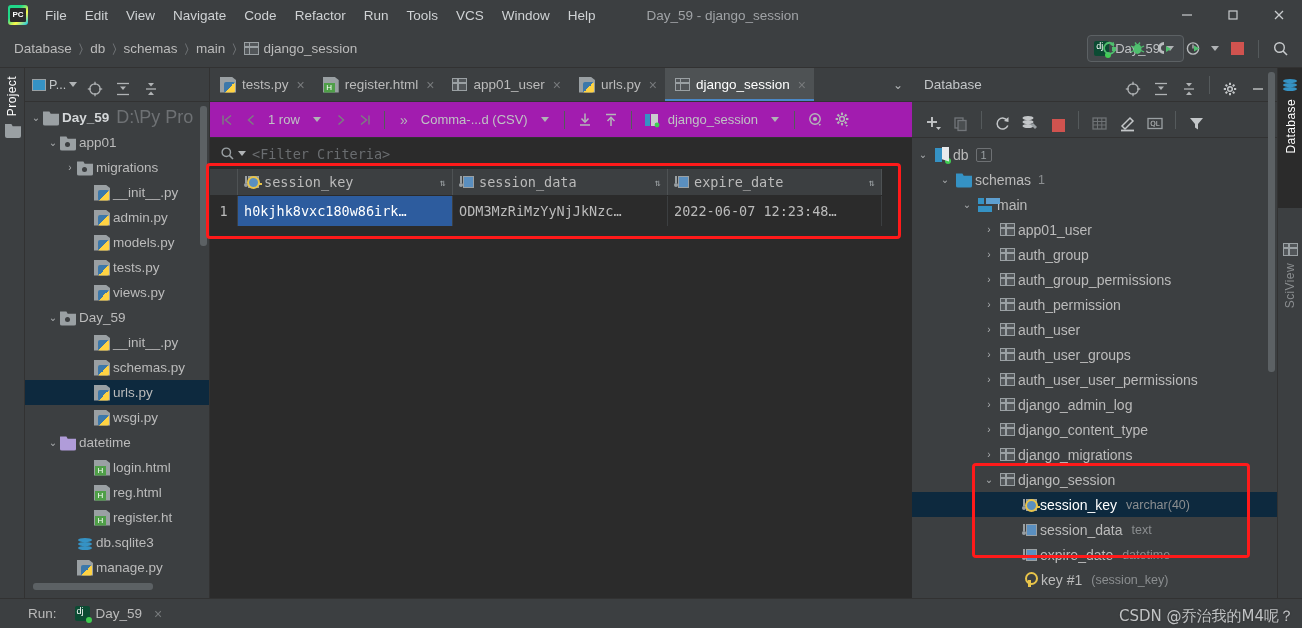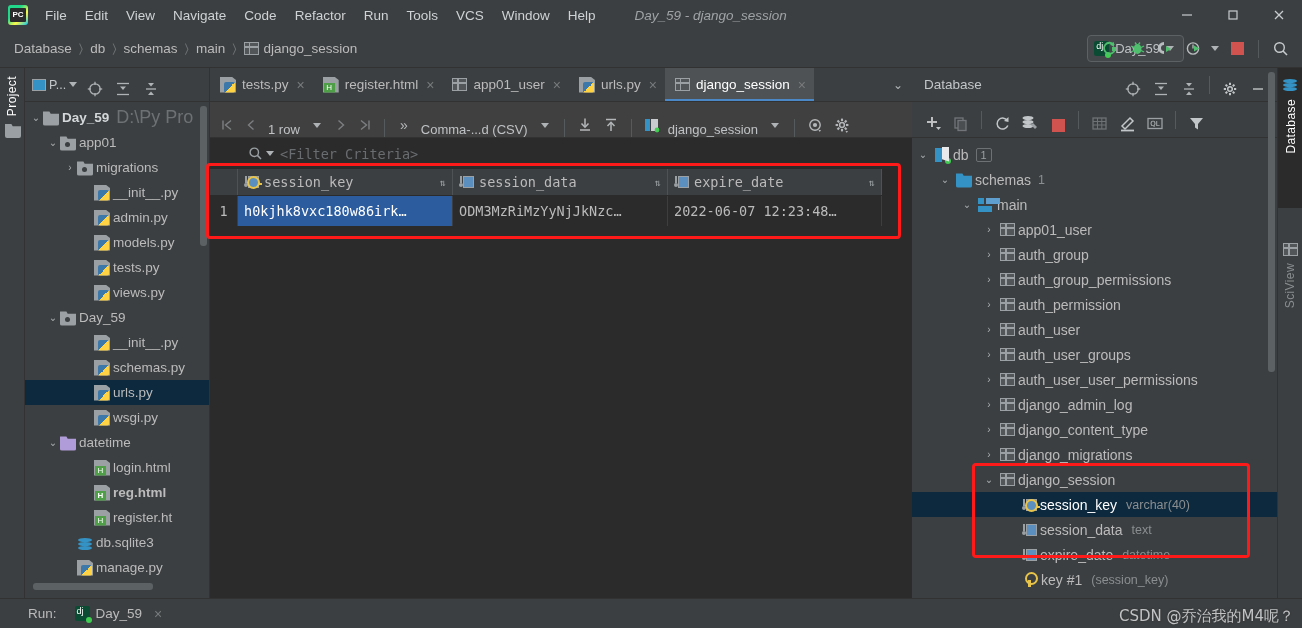--- a/index.html
+++ b/index.html
@@ -27,21 +27,21 @@
   .pclogo::after {
     content: "PC"; position: absolute; left: 2px; top: 3px;
     width: 16px; height: 14px; background: #2b2b2b; color: #ffffff;
     font-size: 8px; font-weight: bold; text-align: center; line-height: 14px;
     border-radius: 1px;
   }
   .menu-item {
     padding: 3px 9px; font-size: 13.5px; color: #cfd2d4; white-space: nowrap;
   }
   .wtitle {
-    margin-left: 30px; color: #a0a3a6; font-size: 13.5px; white-space: nowrap; font-style: italic;
+    margin-left: 42px; color: #a0a3a6; font-size: 13.5px; white-space: nowrap;
   }
   .wincontrols {
     position: absolute; right: 0; top: 0; height: 30px; display: flex; align-items: center;
   }
   .wc { width: 46px; height: 30px; display: flex; align-items: center; justify-content: center;
         color: #c8cbcd; font-size: 15px; }
 
   
   .navbar {
     position: absolute; left: 0; top: 30px; width: 1302px; height: 38px;
@@ -164,35 +164,34 @@
     color: #bbbbbb; font-size: 13.5px; white-space: nowrap; position: relative;
   }
   .tab.active { background: #4e5254; color: #ffffff; }
   .tab.active::after { content:""; position:absolute; left:0; right:0; bottom:0; height:2px; background:#4a88c7; }
   .tab .x { color: #787b7d; font-size: 14px; margin-left: 2px; }
   .tabs-more { margin-left:auto; width: 28px; display:flex; align-items:center; justify-content:center;
     color:#b0b3b5; font-size: 12px; }
 
   
   .gridtoolbar {
-    height: 36px; background: #404040; display: flex; align-items: flex-end;
+    height: 36px; background: #a21caf; display: flex; align-items: center;
     gap: 2px; padding-left: 6px; border-bottom: 1px solid #323232;
   }
   .gt { height: 24px; min-width: 22px; display: flex; align-items: center; justify-content: center;
         color: #b4b7b9; font-size: 14px; padding: 0 4px; }
   .gt.dim { color: #6e7174; }
   .gt-text { font-size: 13px; color: #bfc2c4; padding: 0 4px; }
   .gsep { width: 1px; height: 18px; background: #555a5c; margin: 0 6px; }
 
   
   .filterbar {
     height: 31px; background: #2b2b2b; display: flex; align-items: center; padding-left: 10px;
     font-family: "DejaVu Sans Mono", monospace; font-size: 13.5px; color: #6a6d70;
     gap: 6px;
-    margin-left: 28px;
   }
 
   
   .gridwrap { position: relative; background: #2b2b2b; }
   .dgrid { font-family: "DejaVu Sans Mono", monospace; font-size: 13.5px; width: 672px; }
   .dhead { display: flex; height: 27px; background: #3c3f41; border-bottom: 1px solid #2b2b2b; }
   .dh-corner { width: 28px; border-right: 1px solid #4e5254; }
   .dh {
     display: flex; align-items: center; gap: 5px; padding: 0 6px;
     border-right: 1px solid #4e5254; color: #bbbbbb; position: relative;
@@ -503,21 +502,21 @@
         <div class="trow" style="padding-left: 21px;">
           <span class="arrow">⌄</span>
           <span class="ic ic-folder purple"></span>
           <span class="tname">datetime</span>
         </div>
         <div class="trow" style="padding-left: 55px;">
           <span class="arrow"></span>
           <span class="ic ic-html"></span>
           <span class="tname">login.html</span>
         </div>
-        <div class="trow" style="padding-left: 55px; font-weight: bold;">
+        <div class="trow" style="padding-left: 55px;">
           <span class="arrow"></span>
           <span class="ic ic-html"></span>
           <span class="tname">reg.html</span>
         </div>
         <div class="trow" style="padding-left: 55px;">
           <span class="arrow"></span>
           <span class="ic ic-html"></span>
           <span class="tname">register.ht</span>
         </div>
         <div class="trow" style="padding-left: 38px;">

